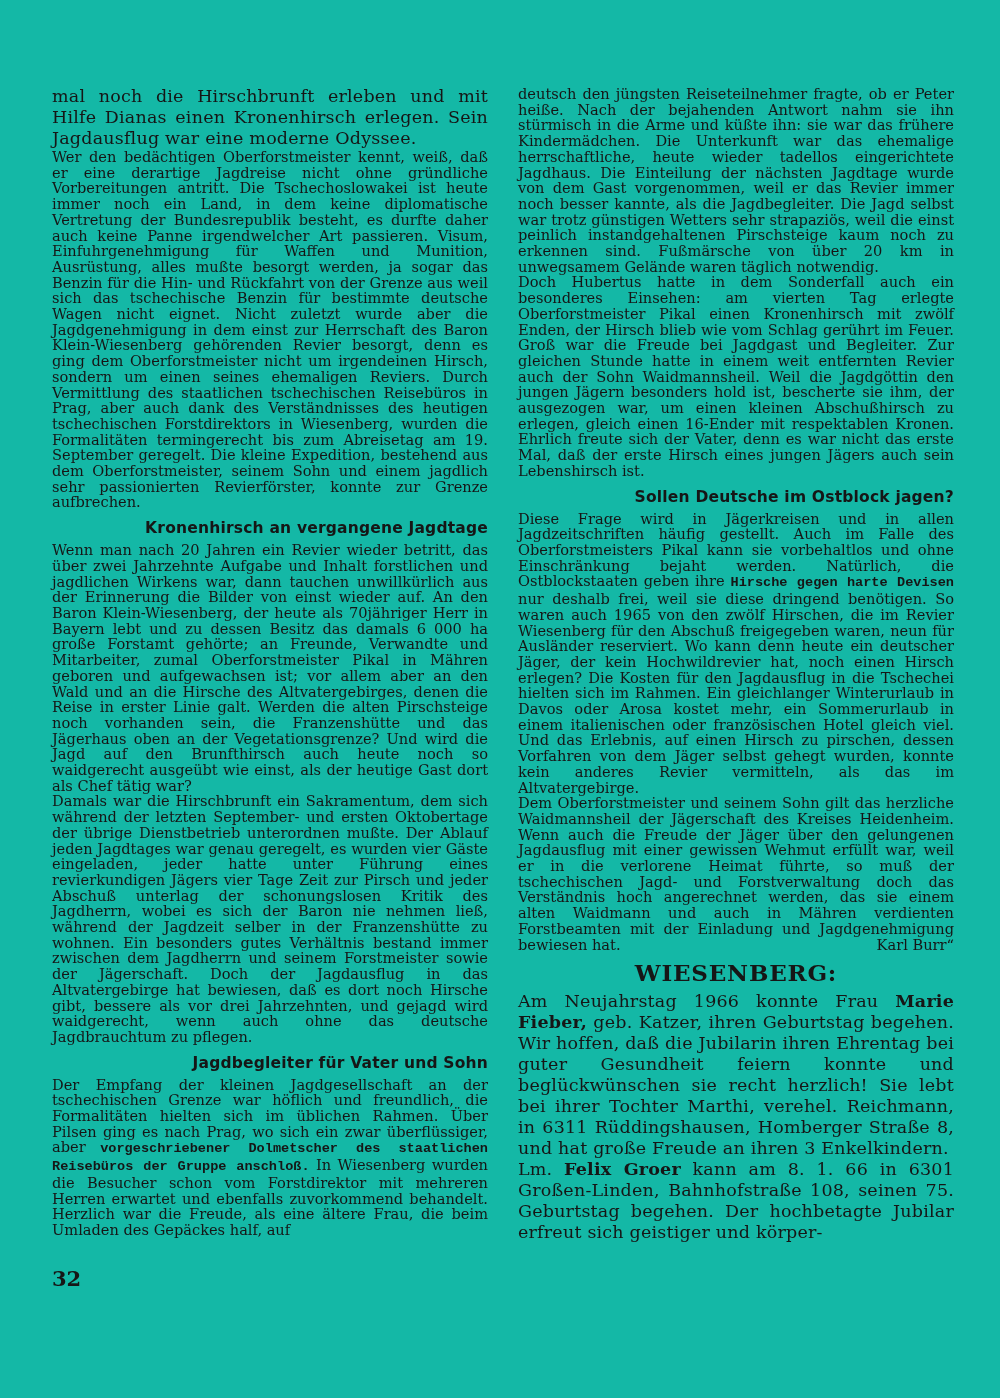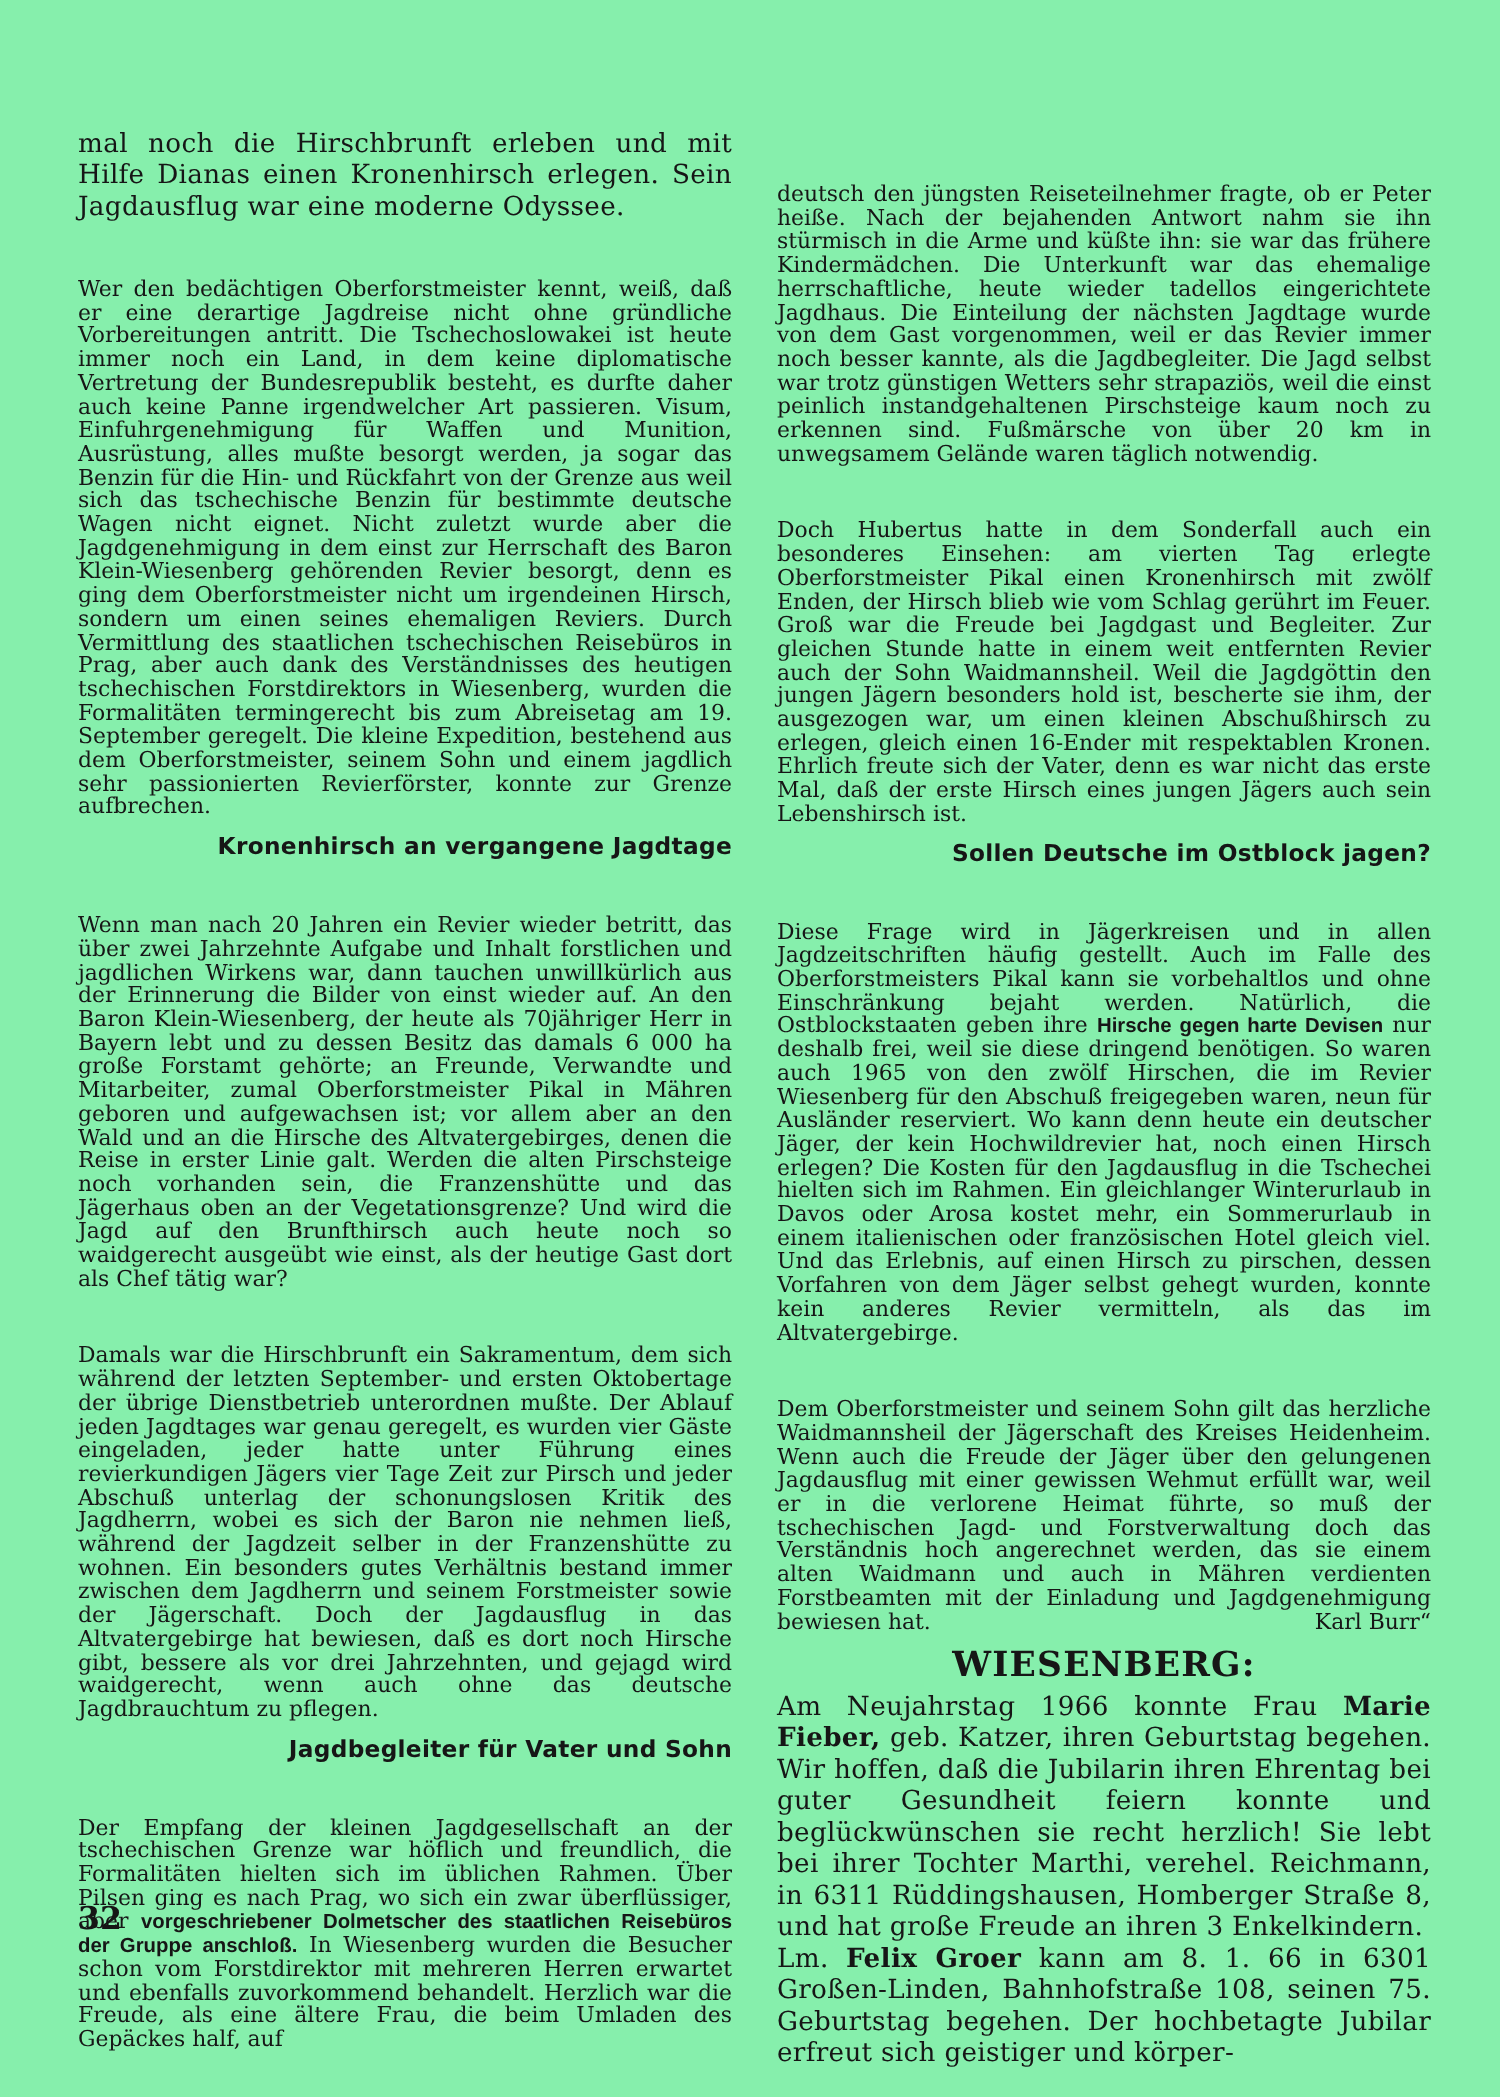--- a/index.html
+++ b/index.html
@@ -1,49 +1,49 @@
 <!DOCTYPE html>
 <html lang="de"><head>
 <meta charset="utf-8">
 <style>
   html,body{margin:0;padding:0;background:#e8e8e6;}
   .sheet{
     position:relative;
     width:1000px;height:1398px;
-    background:#86efac;
+    background:#14b8a6;
     color:#161616;
     overflow:hidden;
     font-family:"DejaVu Serif","Liberation Serif",serif;
   }
   .col{
     position:absolute;top:86px;width:436px;
     text-align:justify;
     hyphens:auto;-webkit-hyphens:auto;
   }
   .col-left{left:52px;}
   .col-right{left:518px;}
   p{margin:0;padding:0;}
   .lead{
     font-size:17.5px;line-height:21px;letter-spacing:0.2px;
   }
   .body{
-    font-size:14.6px;line-height:15.7px;margin-top:36px;
+    font-size:14.6px;line-height:15.7px;
   }
   .subhead{
     font-family:"DejaVu Sans","Liberation Sans",sans-serif;
     font-weight:700;font-size:15.5px;line-height:18px;
     text-align:right;margin:9px 0 5px 0;letter-spacing:0.2px;
   }
   .district-head{
     font-family:"DejaVu Serif","Liberation Serif",serif;
     font-weight:700;font-size:23px;line-height:26px;
     text-align:center;margin:8px 0 5px 0;letter-spacing:0.8px;
   }
   .b-sans{
-    font-family:Liberation Sans, sans-serif;
+    font-family:Liberation Mono, monospace;
     font-weight:700;font-size:0.93em;
   }
   .b-serif{font-weight:700;}
   .sig{float:right;}
   .pagenum{
     position:absolute;left:52px;top:1266px;
     font-weight:700;font-size:21px;text-align:right;
   }
 </style>
 </head>

